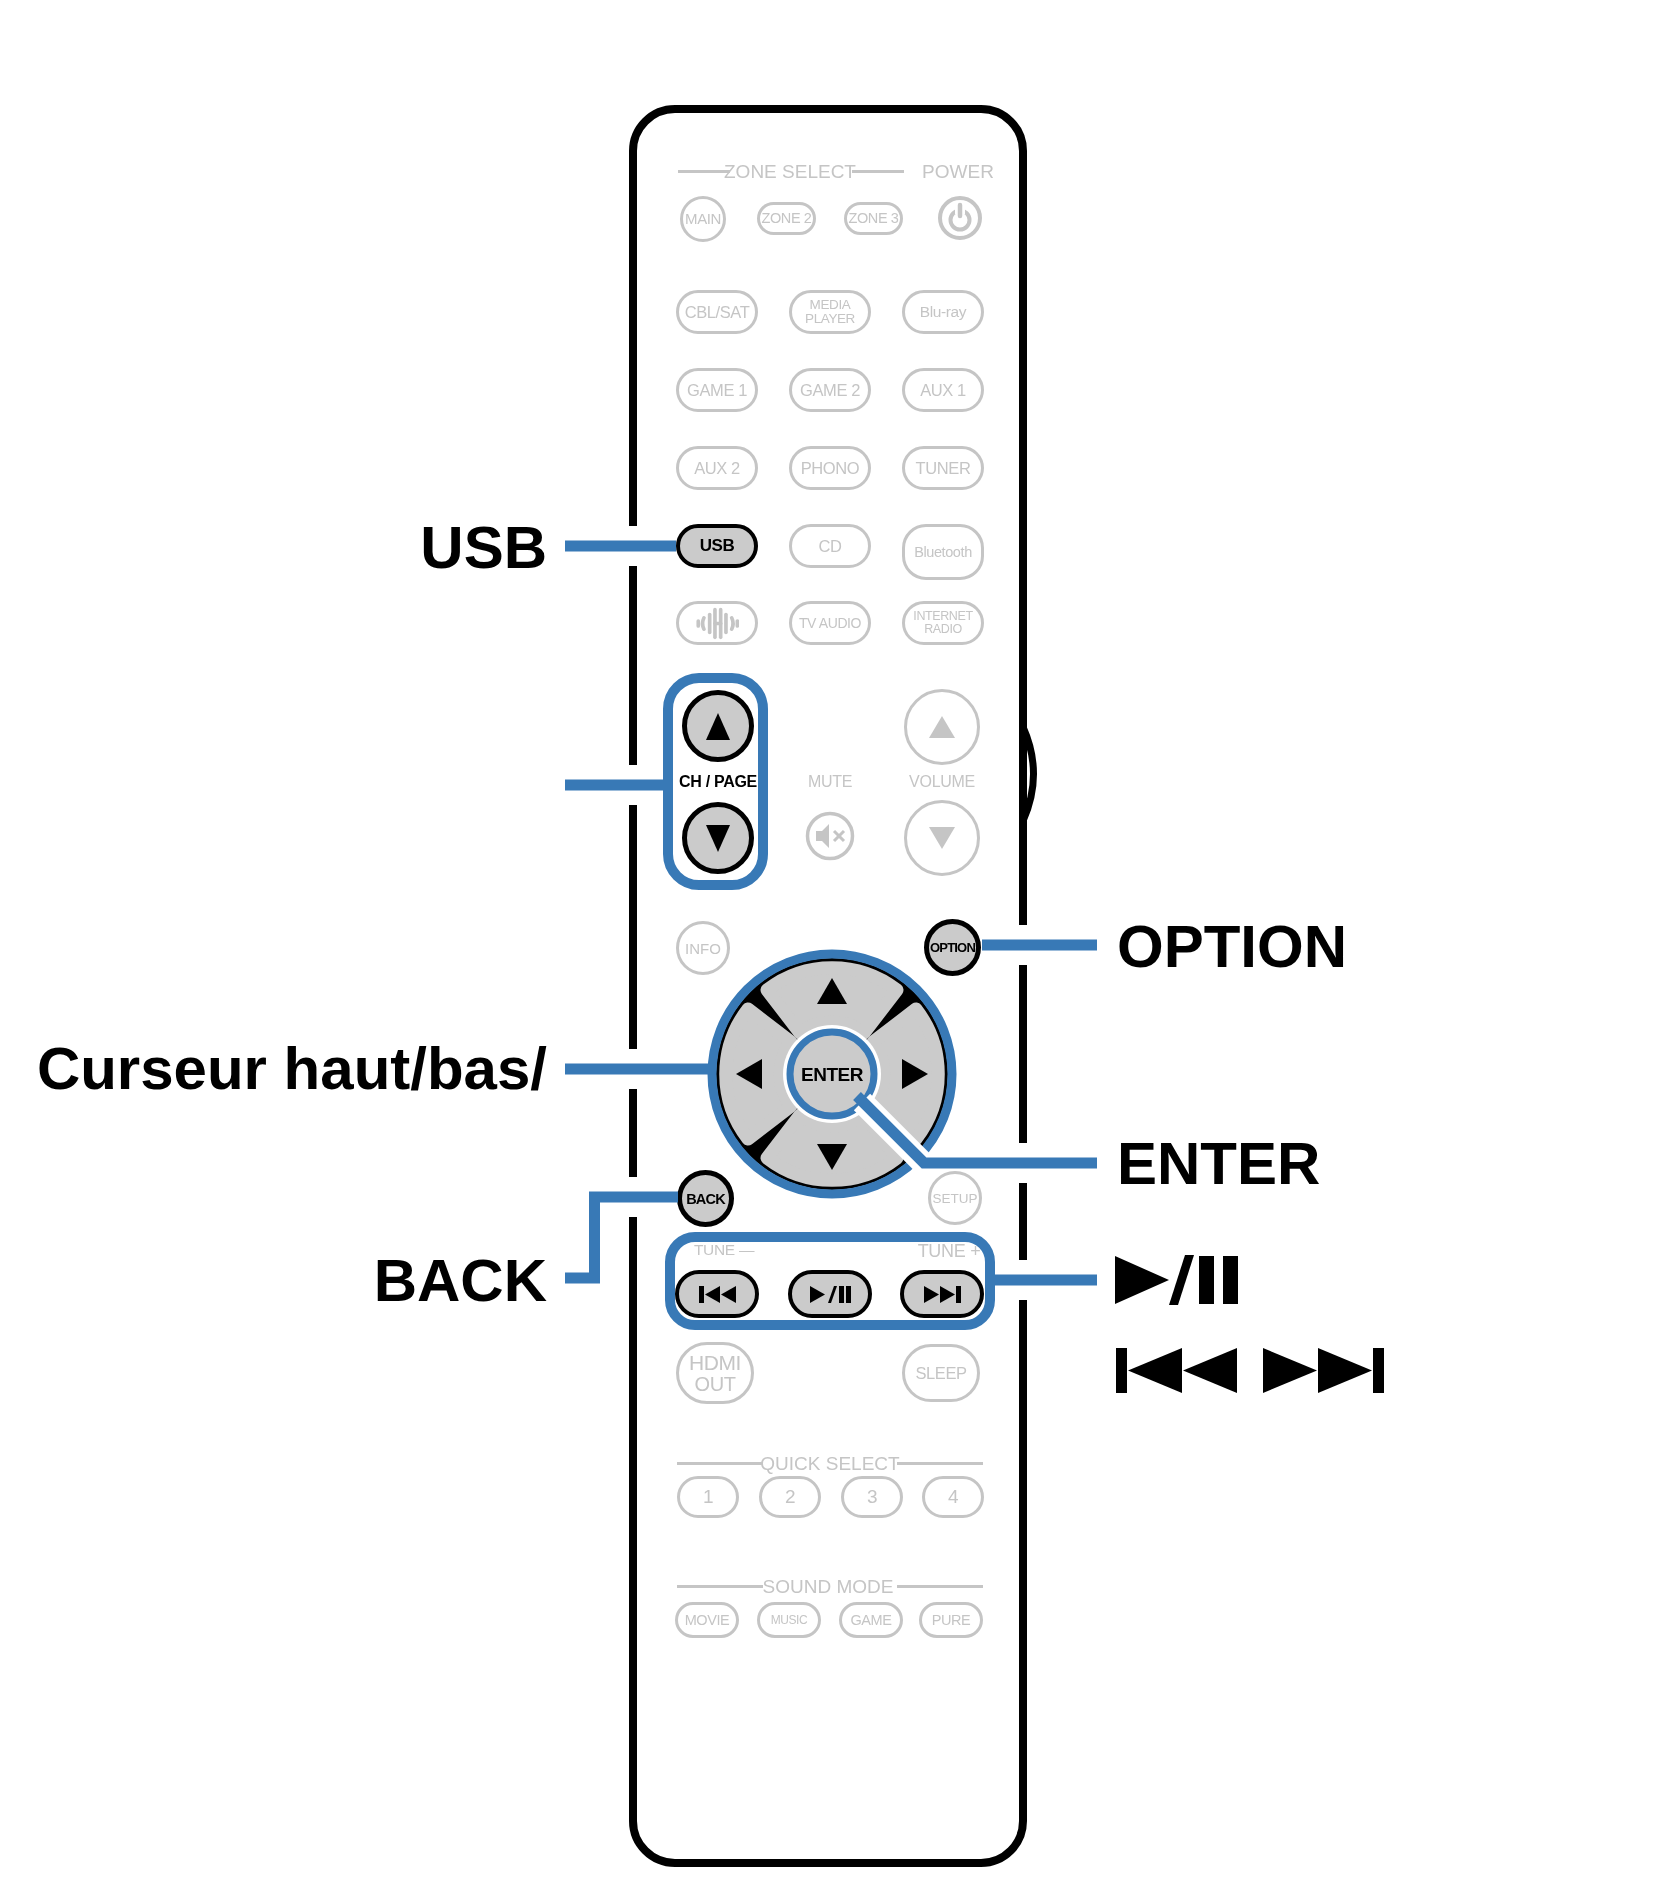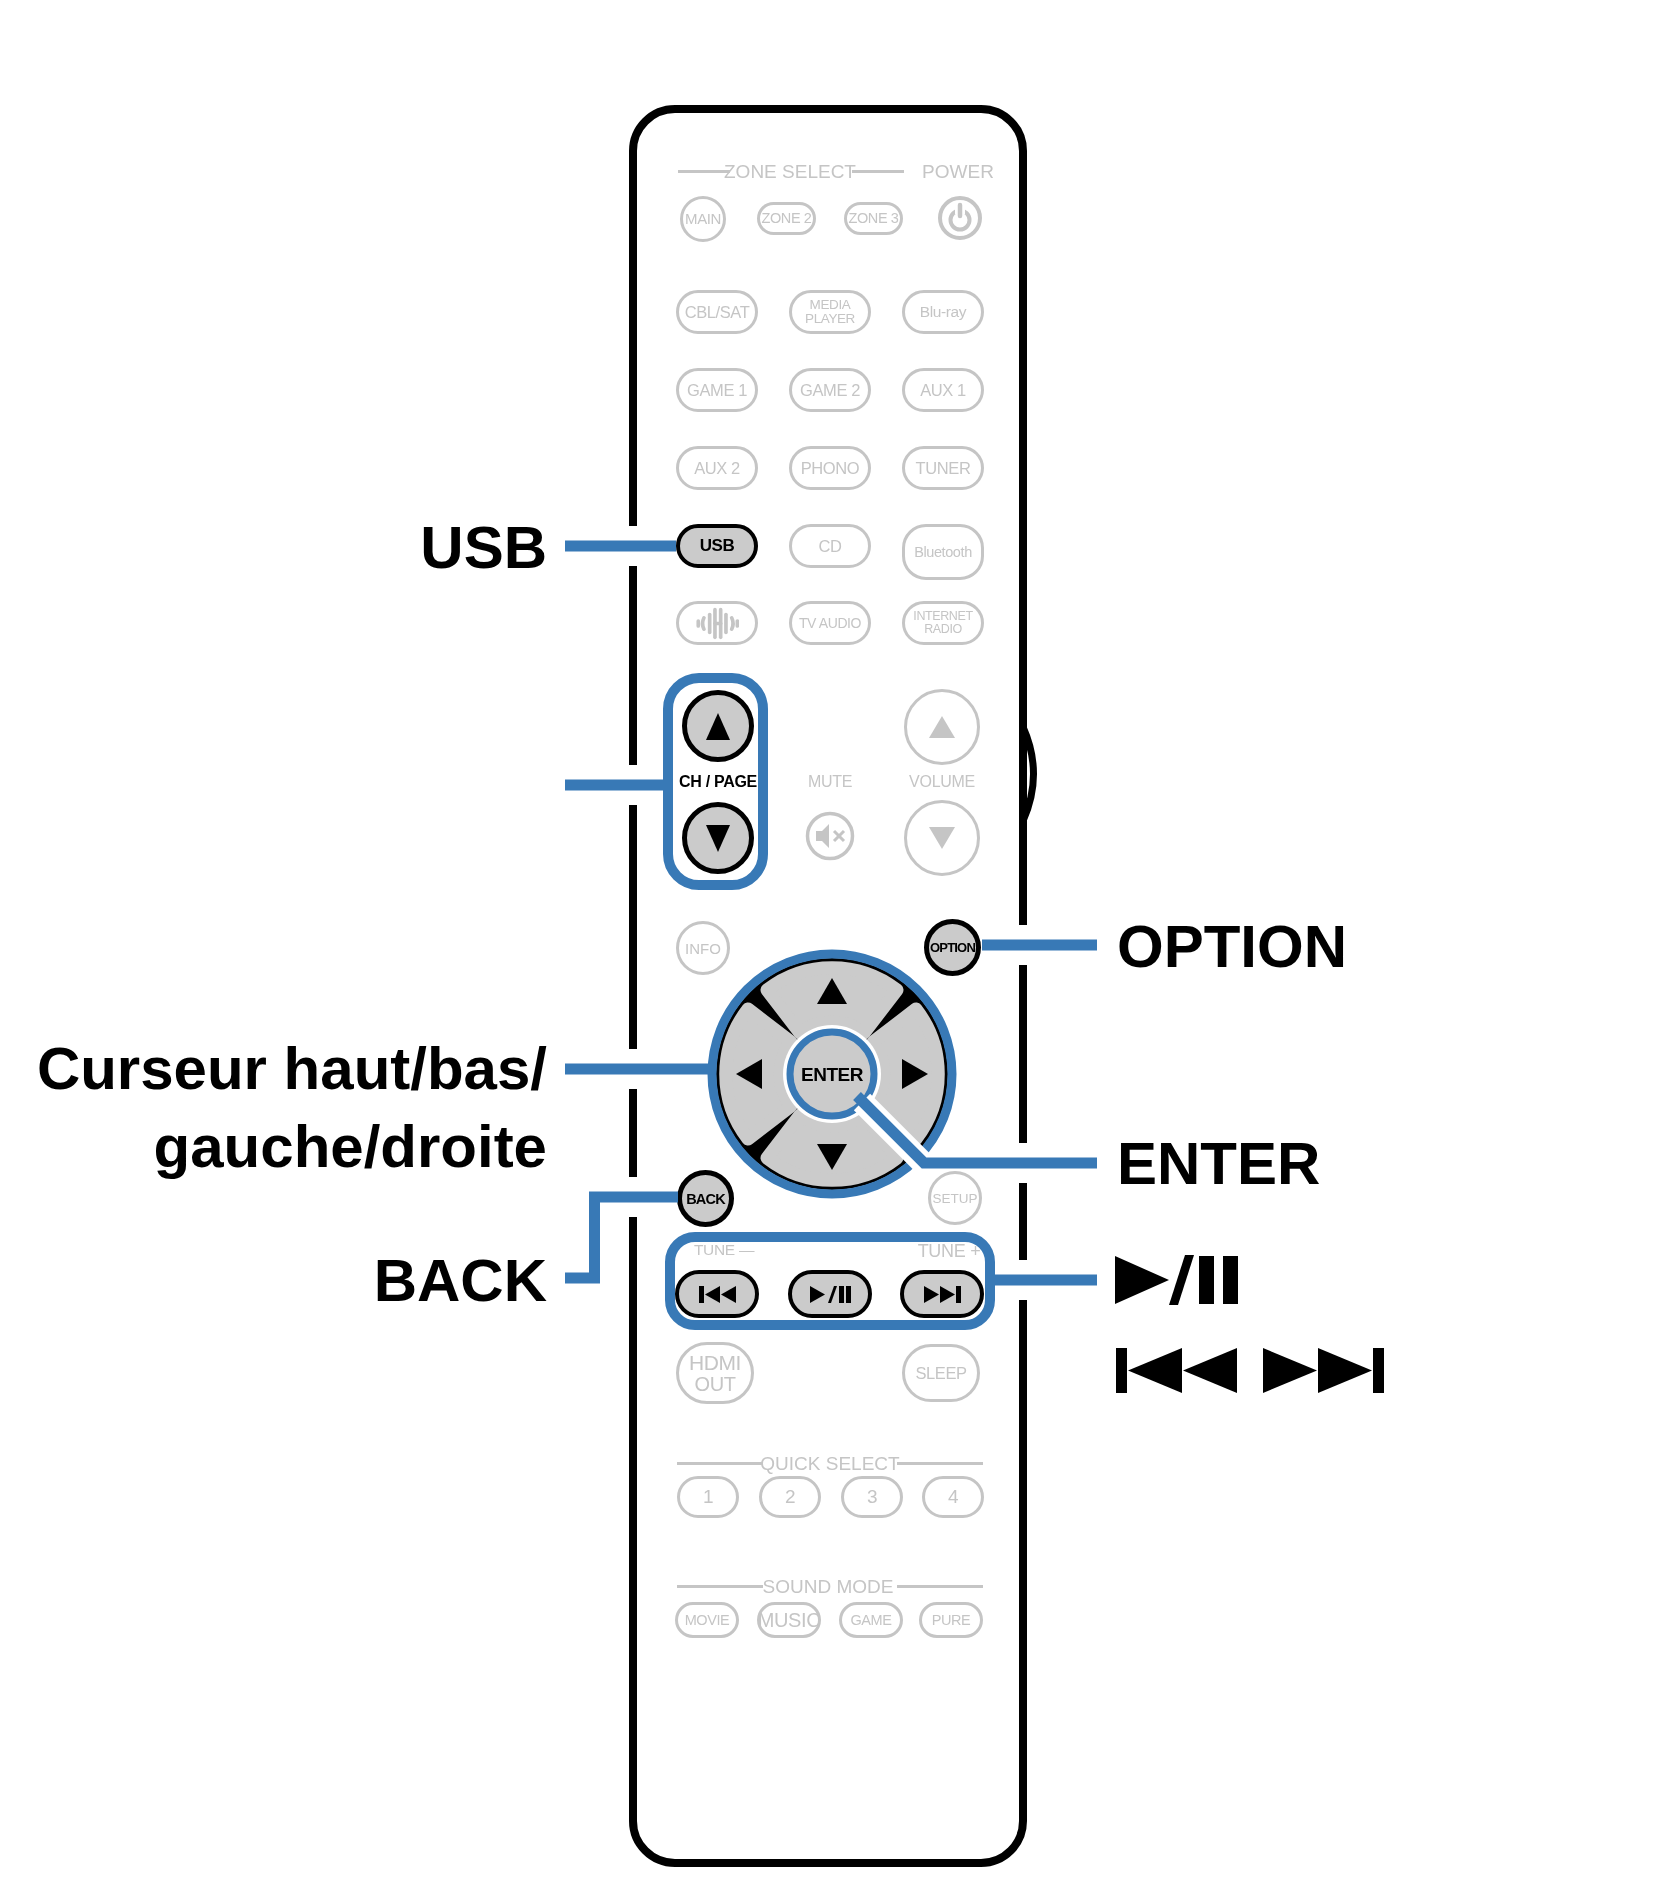--- a/index.html
+++ b/index.html
@@ -259,21 +259,21 @@
   <div class="pill" style="left:922px;top:1476px;width:62px;height:42px;border-radius:21px;font-size:19px;">
       <span>4</span>
     </div>
 
   <div class="hdr" style="left:828px;top:1576px;">SOUND MODE</div>
   <div class="dash" style="left:677px;top:1585px;width:86px;"></div>
   <div class="dash" style="left:897px;top:1585px;width:86px;"></div>
   <div class="pill" style="left:675px;top:1602px;width:64px;height:36px;border-radius:18px;font-size:14.5px;">
       <span>MOVIE</span>
     </div>
-  <div class="pill" style="left:757px;top:1602px;width:64px;height:36px;border-radius:18px;font-size:20px;">
+  <div class="pill" style="left:757px;top:1602px;width:64px;height:36px;border-radius:18px;font-size:12px;">
       <span>MUSIC</span>
     </div>
   <div class="pill" style="left:839px;top:1602px;width:64px;height:36px;border-radius:18px;font-size:14.5px;">
       <span>GAME</span>
     </div>
   <div class="pill" style="left:919px;top:1602px;width:64px;height:36px;border-radius:18px;font-size:14.5px;">
       <span>PURE</span>
     </div>
 
   <svg class="overlay" width="1665" height="1878" viewBox="0 0 1665 1878">
@@ -288,21 +288,20 @@
     </g>
     <path d="M862,1102 L927,1167" stroke="#fff" stroke-width="23"></path>
     <path d="M857,1096 L924,1163 H1097" stroke="#3879B6" stroke-width="11" fill="none"></path>
   </svg>
 
   <div class="lblL" style="top:509px;">USB</div>
 
 
   <div class="lblL" style="top:1030px;">
     <div>Curseur haut/bas/</div>
-    <div>gauche/droite</div>
   </div>
 
   <div class="lblL" style="top:1242px;">BACK</div>
 
   <div class="lblR" style="left:1117px;top:912px;">OPTION</div>
   <div class="lblR" style="left:1117px;top:1129px;">ENTER</div>
 
   <svg class="glyphlabel" style="left:1115px;top:1255px;" width="125" height="50" viewBox="0 0 125 50" fill="#000">
     <path d="M0,1 L0,49 L54,25 Z"></path>
     <path d="M70,0 L79,0 L63,50 L54,50 Z"></path>

